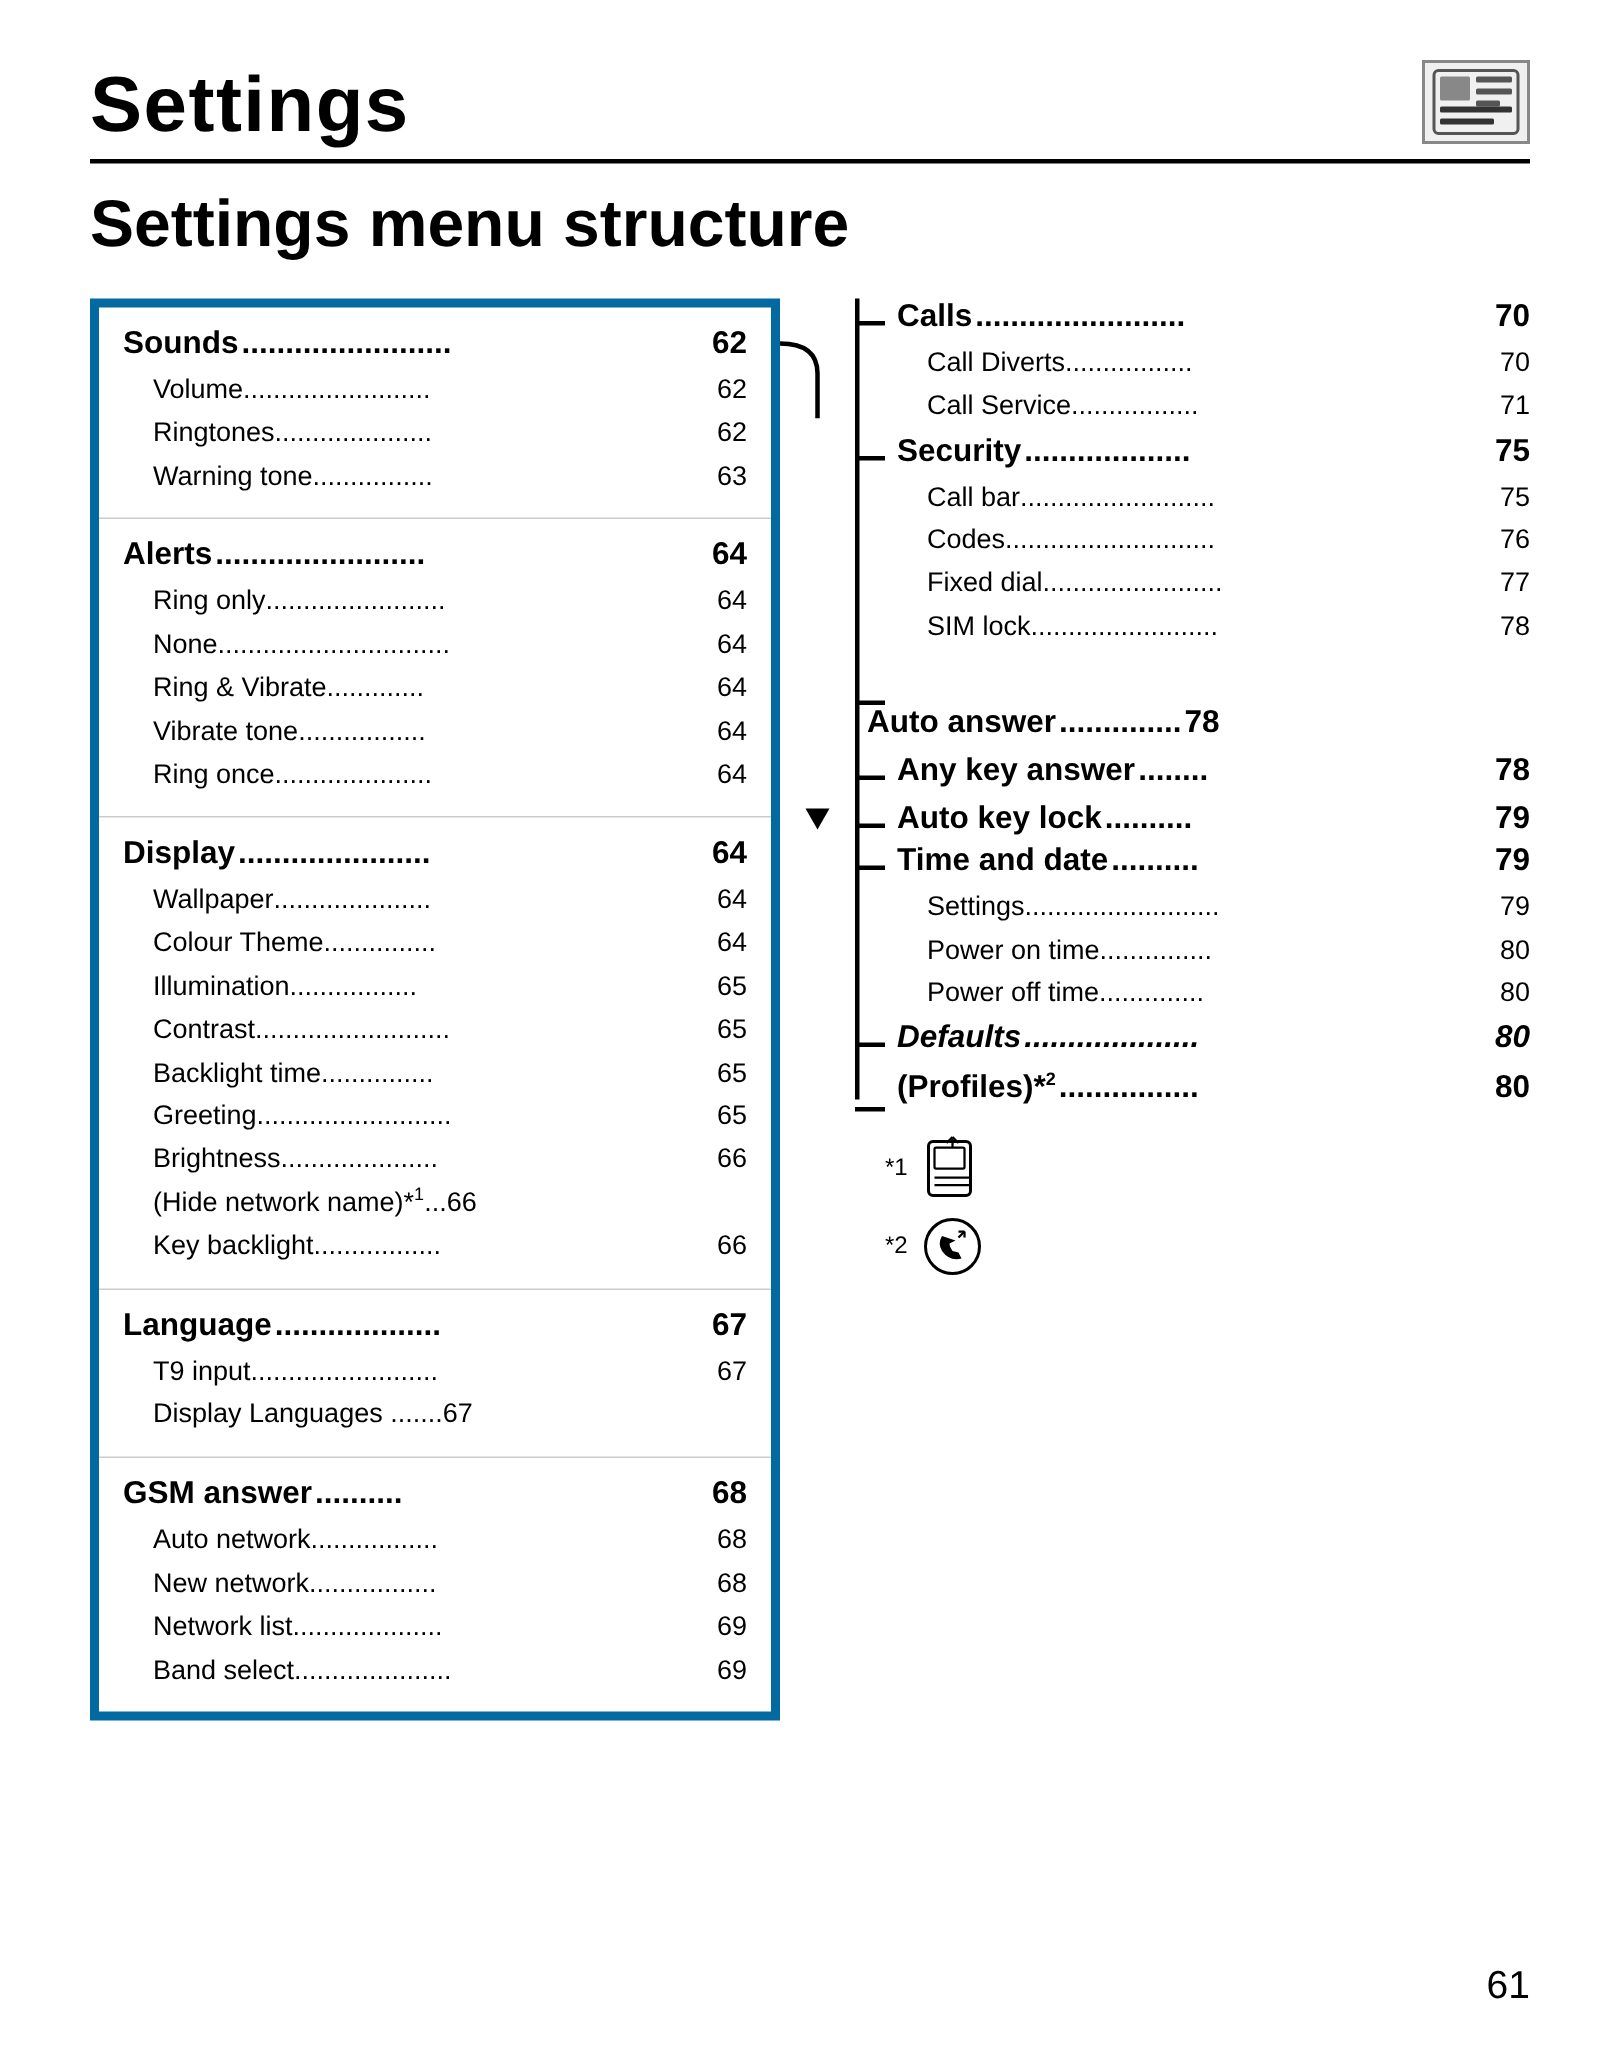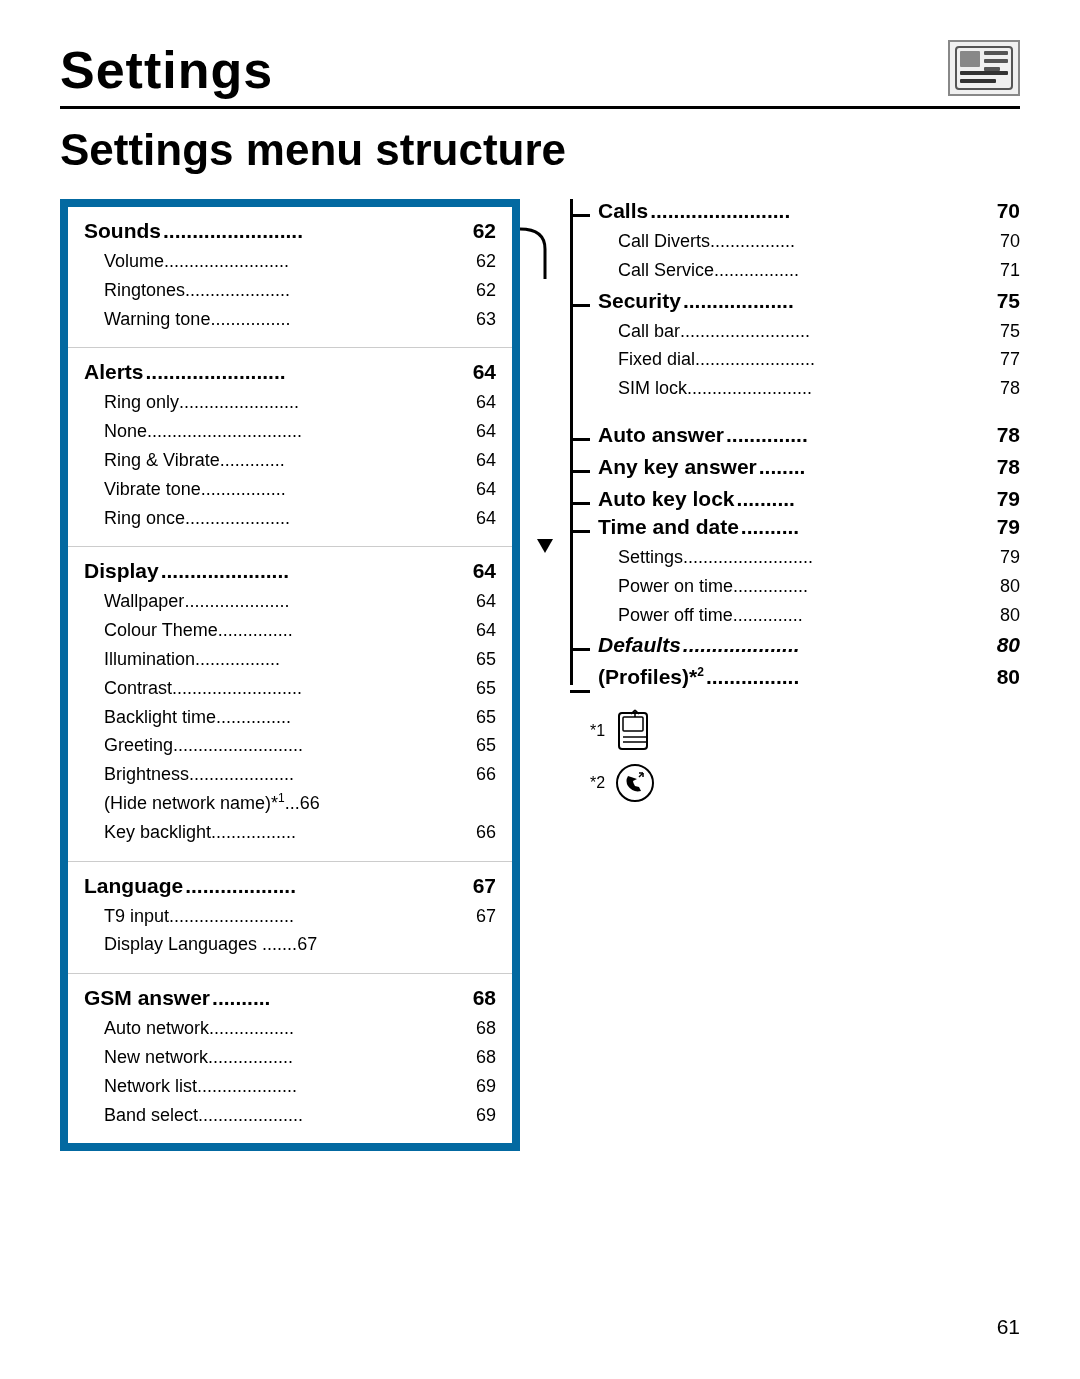--- a/index.html
+++ b/index.html
@@ -50,21 +50,21 @@
     
     .menu-structure {
       display: flex;
       gap: 0;
       align-items: flex-start;
     }
 
     
     .left-col {
       width: 460px;
-      border: 8px solid #0369a1;
+      border: 6px solid #0369a1;
       padding: 0;
       position: relative;
     }
 
     
     .menu-group {
       padding: 12px 16px 14px 16px;
       border-bottom: 1px solid #ccc;
       position: relative;
     }
@@ -118,21 +118,21 @@
     .sub-page {
       font-size: 18px;
       color: #000;
     }
 
     
     .page-number {
       position: absolute;
       bottom: 40px;
       right: 60px;
-      font-size: 21px;
+      font-size: 26px;
       color: #000;
     }
 
     
     .footnotes {
       margin-top: 20px;
       display: flex;
       flex-direction: column;
       gap: 8px;
     }
@@ -372,33 +372,38 @@
           <span class="group-label">Security</span>
           <span class="group-dots">...................</span>
           <span class="group-page">75</span>
         </div>
         <div class="sub-item">
           <span class="sub-label">Call bar</span>
           <span class="sub-dots">..........................</span>
           <span class="sub-page">75</span>
         </div>
         <div class="sub-item">
+          <span class="sub-label">Codes</span>
+          <span class="sub-dots">............................</span>
+          <span class="sub-page">76</span>
+        </div>
+        <div class="sub-item">
           <span class="sub-label">Fixed dial</span>
           <span class="sub-dots">........................</span>
           <span class="sub-page">77</span>
         </div>
         <div class="sub-item">
           <span class="sub-label">SIM lock</span>
           <span class="sub-dots">.........................</span>
           <span class="sub-page">78</span>
         </div>
       </div>
     </div>
 
-    <div style="display:flex; align-items:flex-start; margin-bottom:4px;">
+    <div style="display:flex; align-items:flex-start; margin-bottom:4px;flex-direction:column;">
       <div style="width:20px; height:3px; background:#000; margin-top:15px; flex-shrink:0;"></div>
       <div style="flex:1; padding-left:8px;">
         <div class="group-header">
           <span class="group-label">Auto answer</span>
           <span class="group-dots">..............</span>
           <span class="group-page">78</span>
         </div>
       </div>
     </div>
 

